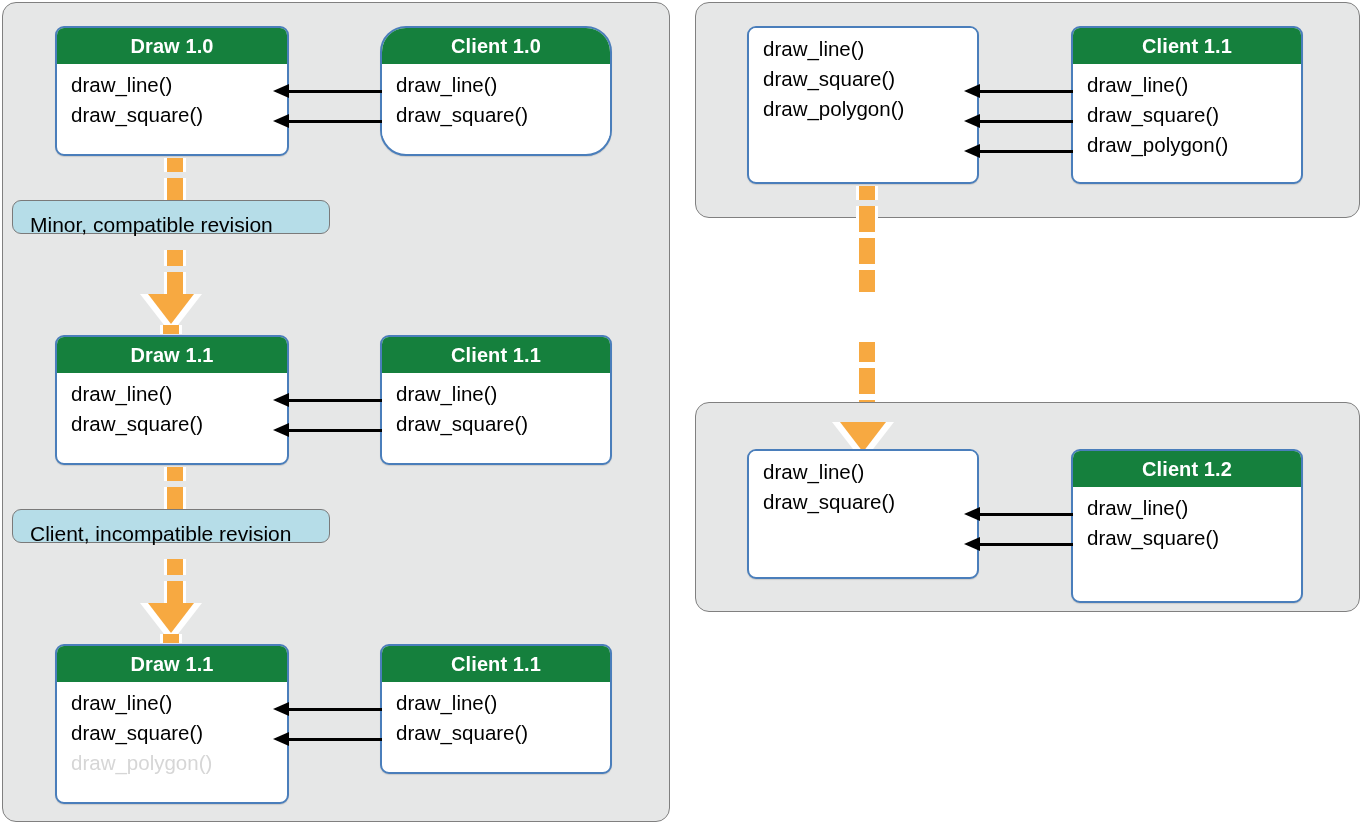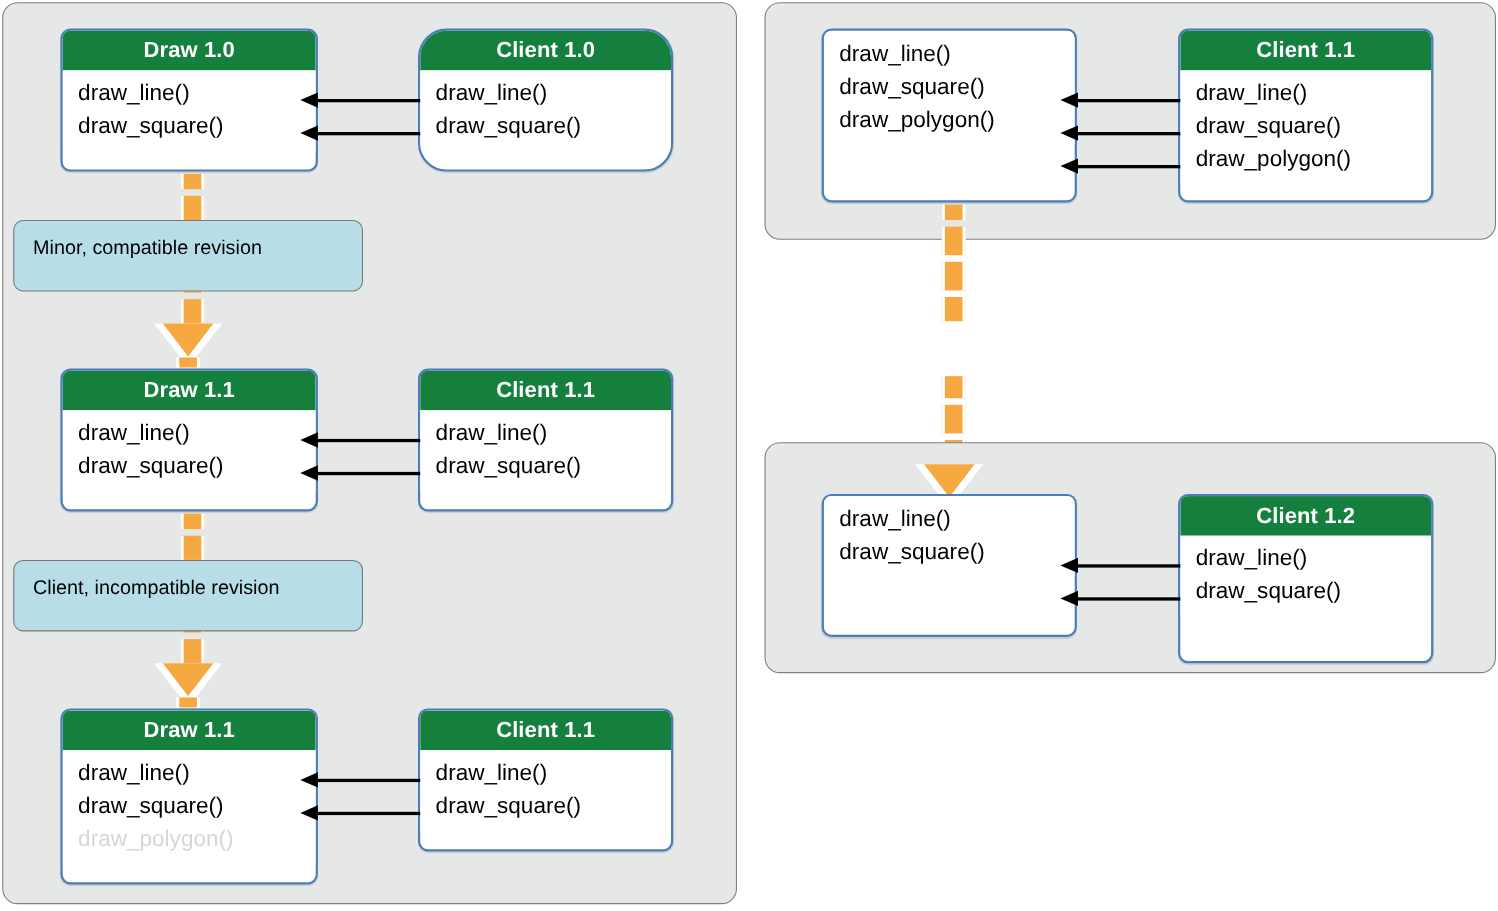--- a/index.html
+++ b/index.html
@@ -95,23 +95,23 @@
   }
 
   
   .pill{
     position:absolute;
     box-sizing:border-box;
     background:#b6dde8;
     border:1.6px solid #7a7a7a;
     border-radius:9px;
     color:#000000;
-    font-size:18px;
+    font-size:21px;
     line-height:48px;
-    height:65px;
+    height:34px;
     padding:0 17px;
     white-space:nowrap;
     z-index:5;
   }
 </style>
 </head>
 <body>
 
 <div class="stage">
 

